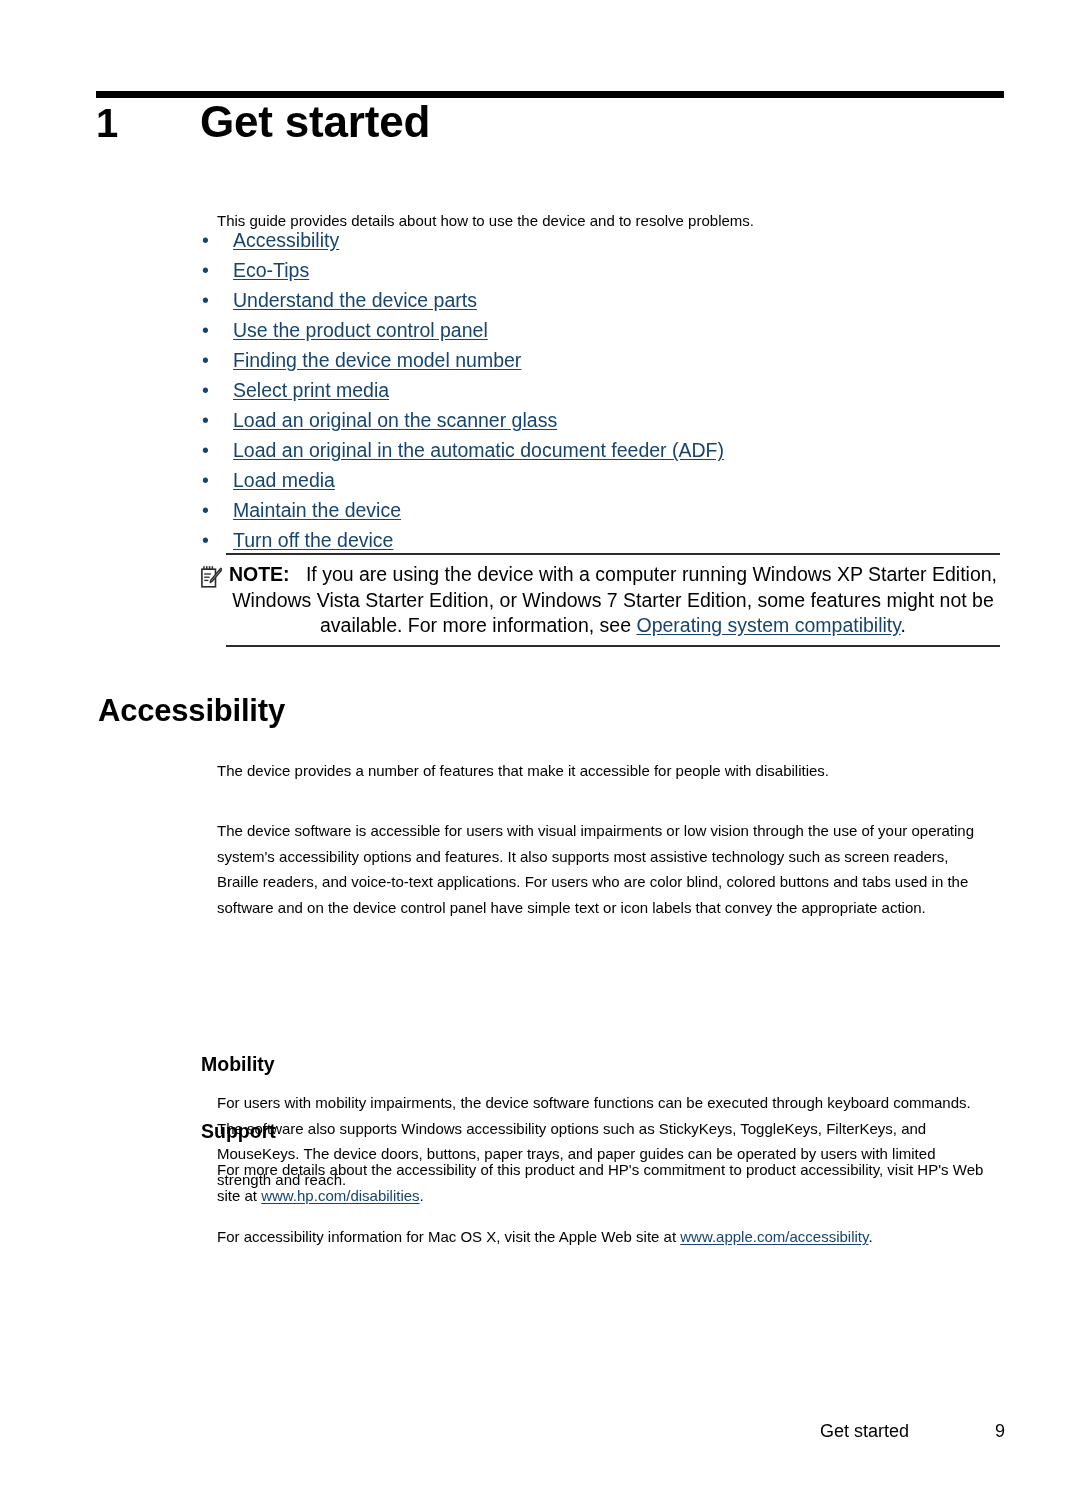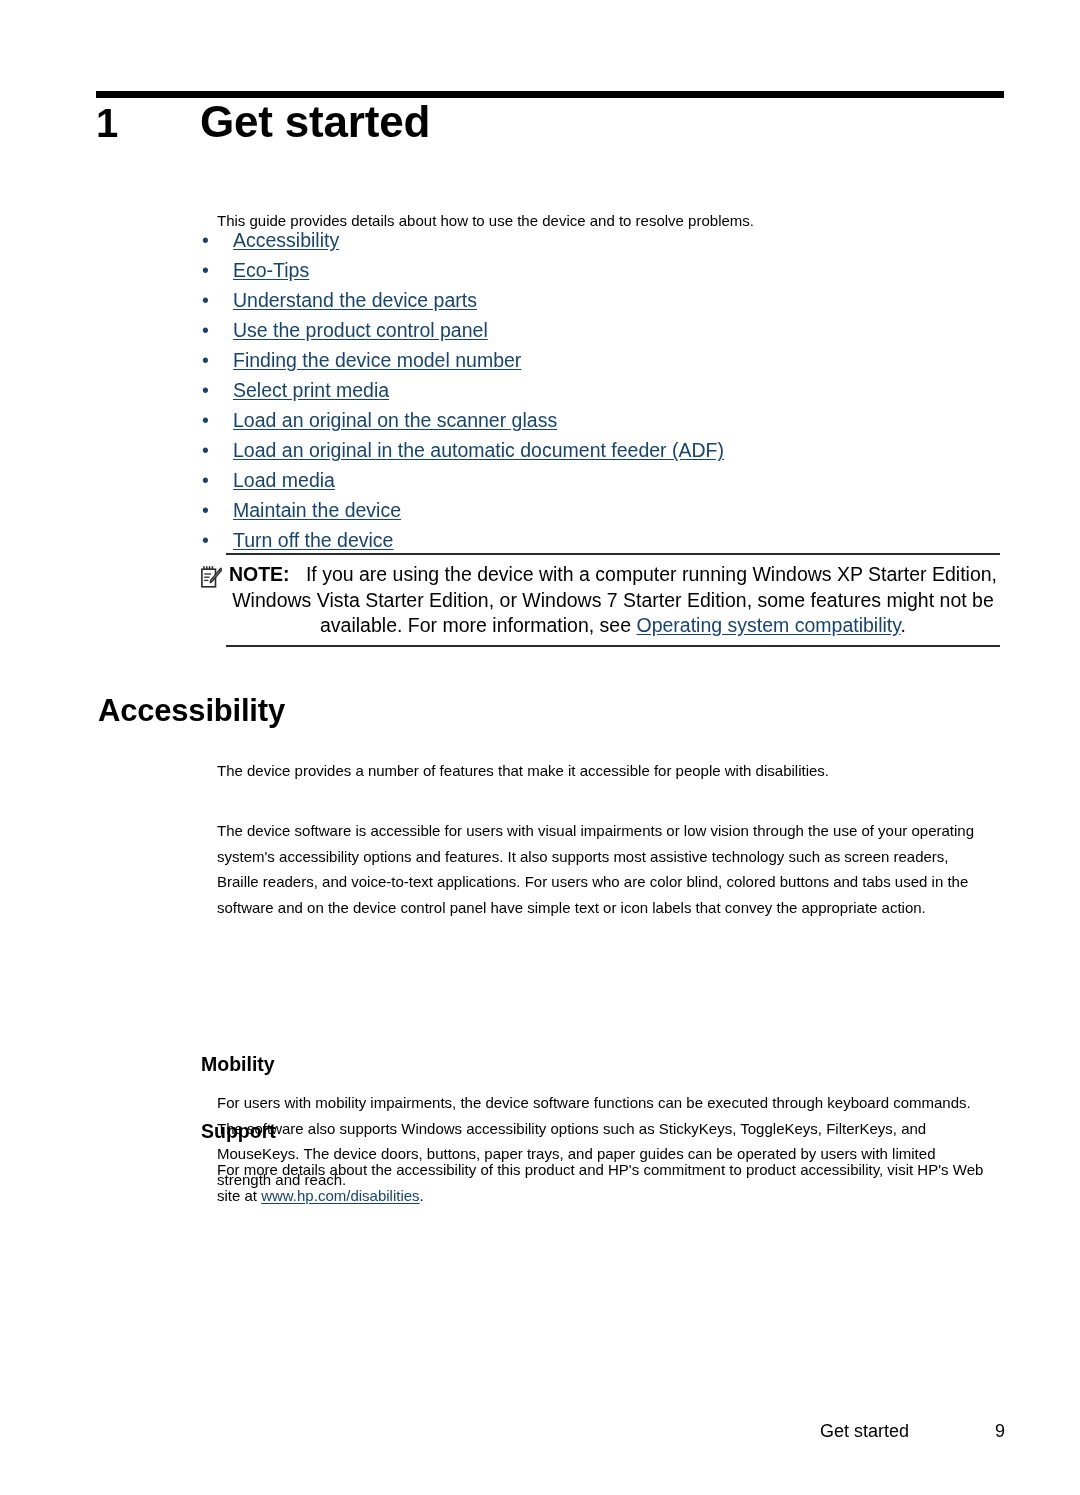--- a/index.html
+++ b/index.html
@@ -232,20 +232,21 @@
   </div>
 
   <div class="col" style="top:1052px;">
     <h2 class="sub">Mobility</h2>
     <p class="body" style="margin-top:14px;">For users with mobility impairments, the device software functions can be executed through keyboard commands. The software also supports Windows accessibility options such as StickyKeys, ToggleKeys, FilterKeys, and MouseKeys. The device doors, buttons, paper trays, and paper guides can be operated by users with limited strength and reach.</p>
   </div>
 
   <div class="col" style="top:1119px;">
     <h2 class="sub">Support</h2>
     <p class="body" style="margin-top:14px;"><span>For more details about the accessibility of this product and HP's commitment to product accessibility, visit HP's Web site at </span><a class="xref" href="#">www.hp.com/disabilities</a><span>.</span></p>
+    <p class="body" style="margin-top:11px;"><span>For accessibility information for Mac OS X, visit the Apple Web site at </span><a class="xref" href="#">www.apple.com/accessibility</a><span>.</span></p>
   </div>
 
   <div class="footer">
     <div class="ftitle">Get started</div>
     <div class="fpage">9</div>
   </div>
 
 </div>
 
 </body></html>

